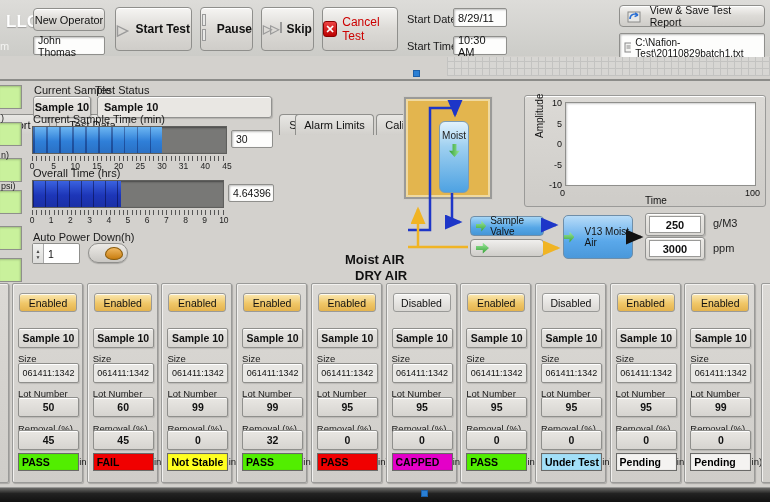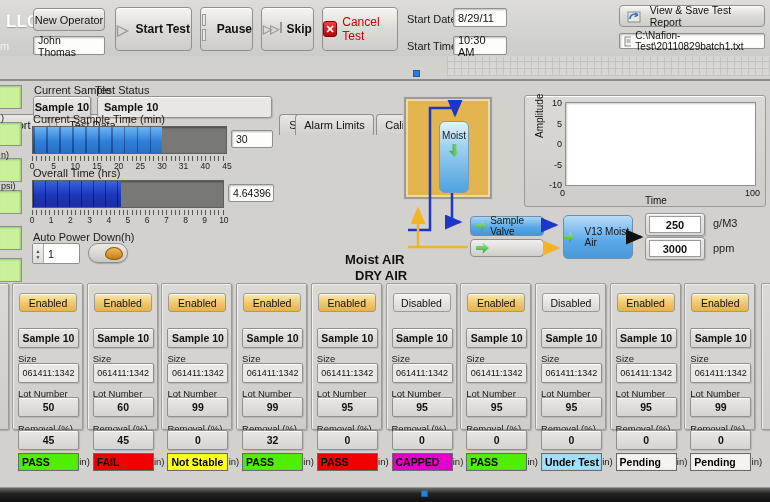--- a/index.html
+++ b/index.html
@@ -115,21 +115,21 @@
     background:linear-gradient(#dcdad6,#ceccc8); border:1px solid #9a9a98; border-radius:3px; box-shadow:inset 0 1px 0 #fff; }
   #plot { left:565px; top:102px; width:191px; height:84px; background:#fff; border:1px solid #8f8f8c; box-shadow:inset 1px 1px 2px rgba(0,0,0,.2); }
   #yticks { left:528px; top:98px; width:34px; height:92px; display:flex; flex-direction:column; justify-content:space-between; }
   #yticks span { text-align:right; font-size:9px; color:#111; }
   #xticks { left:560px; top:188px; width:200px; display:flex; justify-content:space-between; font-size:9px; color:#111; }
   .ylab { left:534px; top:138px; transform:rotate(-90deg); transform-origin:left top; font-size:10px; color:#111; }
   .xlab { left:645px; top:195px; font-size:10px; color:#111; }
 
   
   .col {
-    position:absolute; top:283px; width:71px; height:147px;
+    position:absolute; top:283px; width:71px; height:200px;
     background:linear-gradient(#dbd9d5,#cfcdc9);
     border:1px solid #9a9a98; border-radius:2px;
     box-shadow:inset 1px 1px 0 #f2f1ef, 1px 1px 1px rgba(0,0,0,.2);
   }
   .col .inner { position:relative; width:100%; height:100%; }
   .enbtn { position:absolute; left:6px; top:9px; width:58px; height:19px;
     border:1px solid #9a9a98; border-radius:3px; font-size:10.5px;
     display:flex; align-items:center; justify-content:center; box-shadow:inset 0 1px 0 rgba(255,255,255,.8); }
   .en-on { background:linear-gradient(#fbe9b4,#f0c768 55%,#e4b34e); }
   .en-off { background:linear-gradient(#f4f3f1,#d9d7d3); }
@@ -183,21 +183,21 @@
     <div class="abs lbl" style="left:407px;top:40px;">Start Time</div>
     <div class="abs field" style="left:453px;top:36px;width:54px;height:19px;">10:30 AM</div>
 
     <div class="abs btn" style="left:619px;top:5px;width:146px;height:22px;font-size:10.5px;justify-content:flex-start;padding-left:6px;gap:8px;">
       <svg width="16" height="13">
         <rect x="2" y="2" width="12" height="10" fill="#e8e8e6" stroke="#8a8a88"></rect>
         <path d="M4 9 C4 4, 9 3, 12 5 M12 5 l-3 -2 M12 5 l-3.4 1.6" stroke="#2a6fd4" stroke-width="1.6" fill="none"></path>
       </svg>
       <span>View &amp; Save Test Report</span>
     </div>
-    <div class="abs field" style="left:619px;top:33px;width:146px;height:16px;font-size:10px;gap:4px;">
+    <div class="abs field" style="left:619px;top:33px;width:146px;height:29px;font-size:10px;gap:4px;">
       <svg width="9" height="11">
         <rect x="1" y="1" width="7" height="9" fill="#f4f4f2" stroke="#888"></rect>
         <line x1="2.5" y1="4" x2="6.5" y2="4" stroke="#888"></line>
         <line x1="2.5" y1="6" x2="6.5" y2="6" stroke="#888"></line>
       </svg>
       <span>C:\Nafion-Test\20110829batch1.txt</span>
     </div>
   </div>
 
   <div id="gridzone" class="abs"></div>

